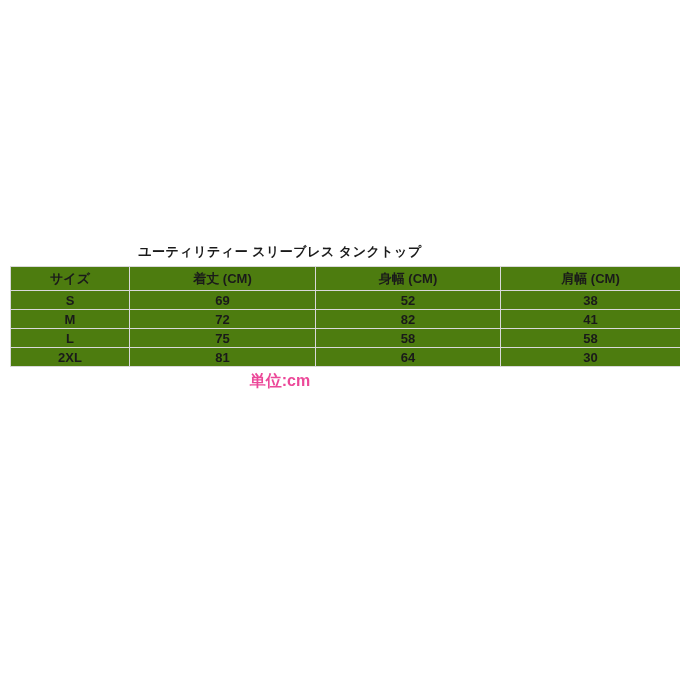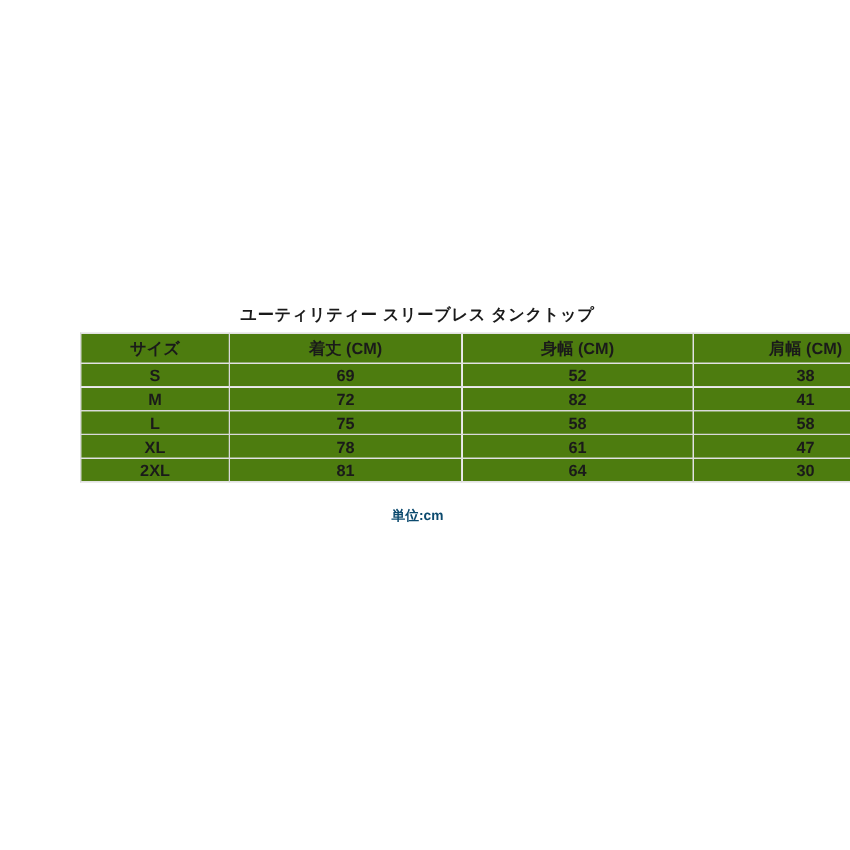--- a/index.html
+++ b/index.html
@@ -12,23 +12,22 @@
     width: 680px;
     height: 680px;
     background: #ffffff;
     font-family: "Liberation Sans", "DejaVu Sans", sans-serif;
     color: #1a1a1a;
     overflow: hidden;
   }
   .content {
     position: absolute;
     top: 243px;
-    left: 16px;
+    left: 0;
     width: 560px;
-    padding-left: 38px;
   }
   .chart-title {
     text-align: center;
     font-size: 13px;
     font-weight: bold;
     color: #1a1a1a;
     line-height: 17px;
     margin: 0 0 6px 0;
     letter-spacing: 0.5px;
   }
@@ -52,24 +51,24 @@
     white-space: nowrap;
   }
   table.size-table th { height: 23px; }
   table.size-table td { height: 18px; }
   .col-size     { width: 118px; }
   .col-length   { width: 185px; }
   .col-width    { width: 184px; margin-top: 24px; }
   .col-shoulder { width: 179px; }
   .unit-note {
     text-align: center;
-    font-size: 11px;
+    font-size: 16px;
     font-weight: bold;
-    color: #0c4a6e;
-    margin-top: 19px;
+    color: #ec4899;
+    margin-top: 5px;
     line-height: 17px;
   }
 </style>
 </head>
 <body>
 
 <div class="canvas">
   <div class="content">
 
     <div class="chart-title">ユーティリティー スリーブレス タンクトップ</div>
@@ -96,26 +95,20 @@
           <td>82</td>
           <td>41</td>
         </tr>
         <tr>
           <td>L</td>
           <td>75</td>
           <td>58</td>
           <td>58</td>
         </tr>
         <tr>
-          <td>XL</td>
-          <td>78</td>
-          <td>61</td>
-          <td>47</td>
-        </tr>
-        <tr>
           <td>2XL</td>
           <td>81</td>
           <td>64</td>
           <td>30</td>
         </tr>
       </tbody>
     </table>
 
     <div class="unit-note">単位:cm</div>
 

